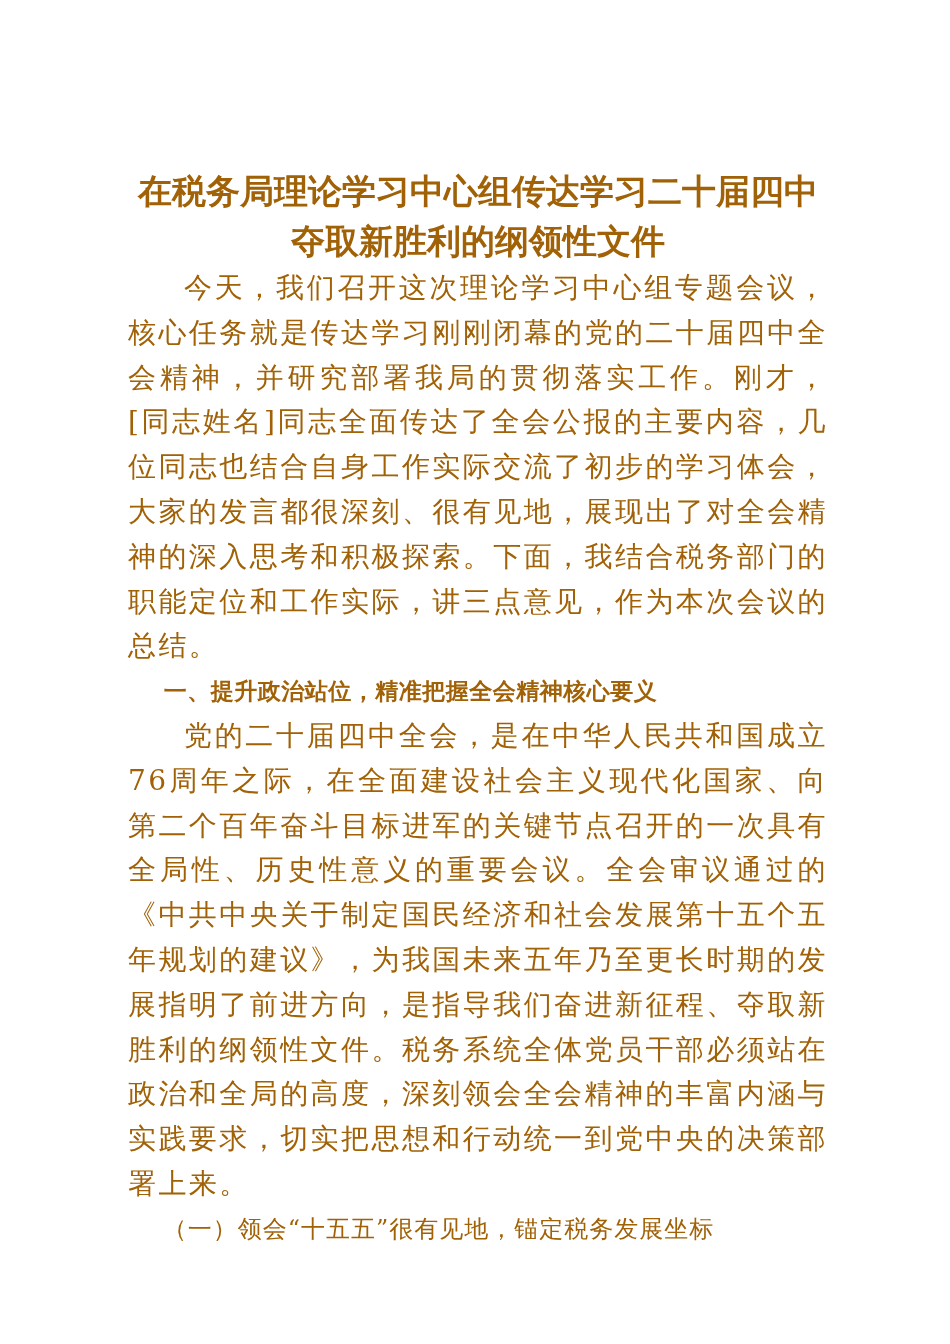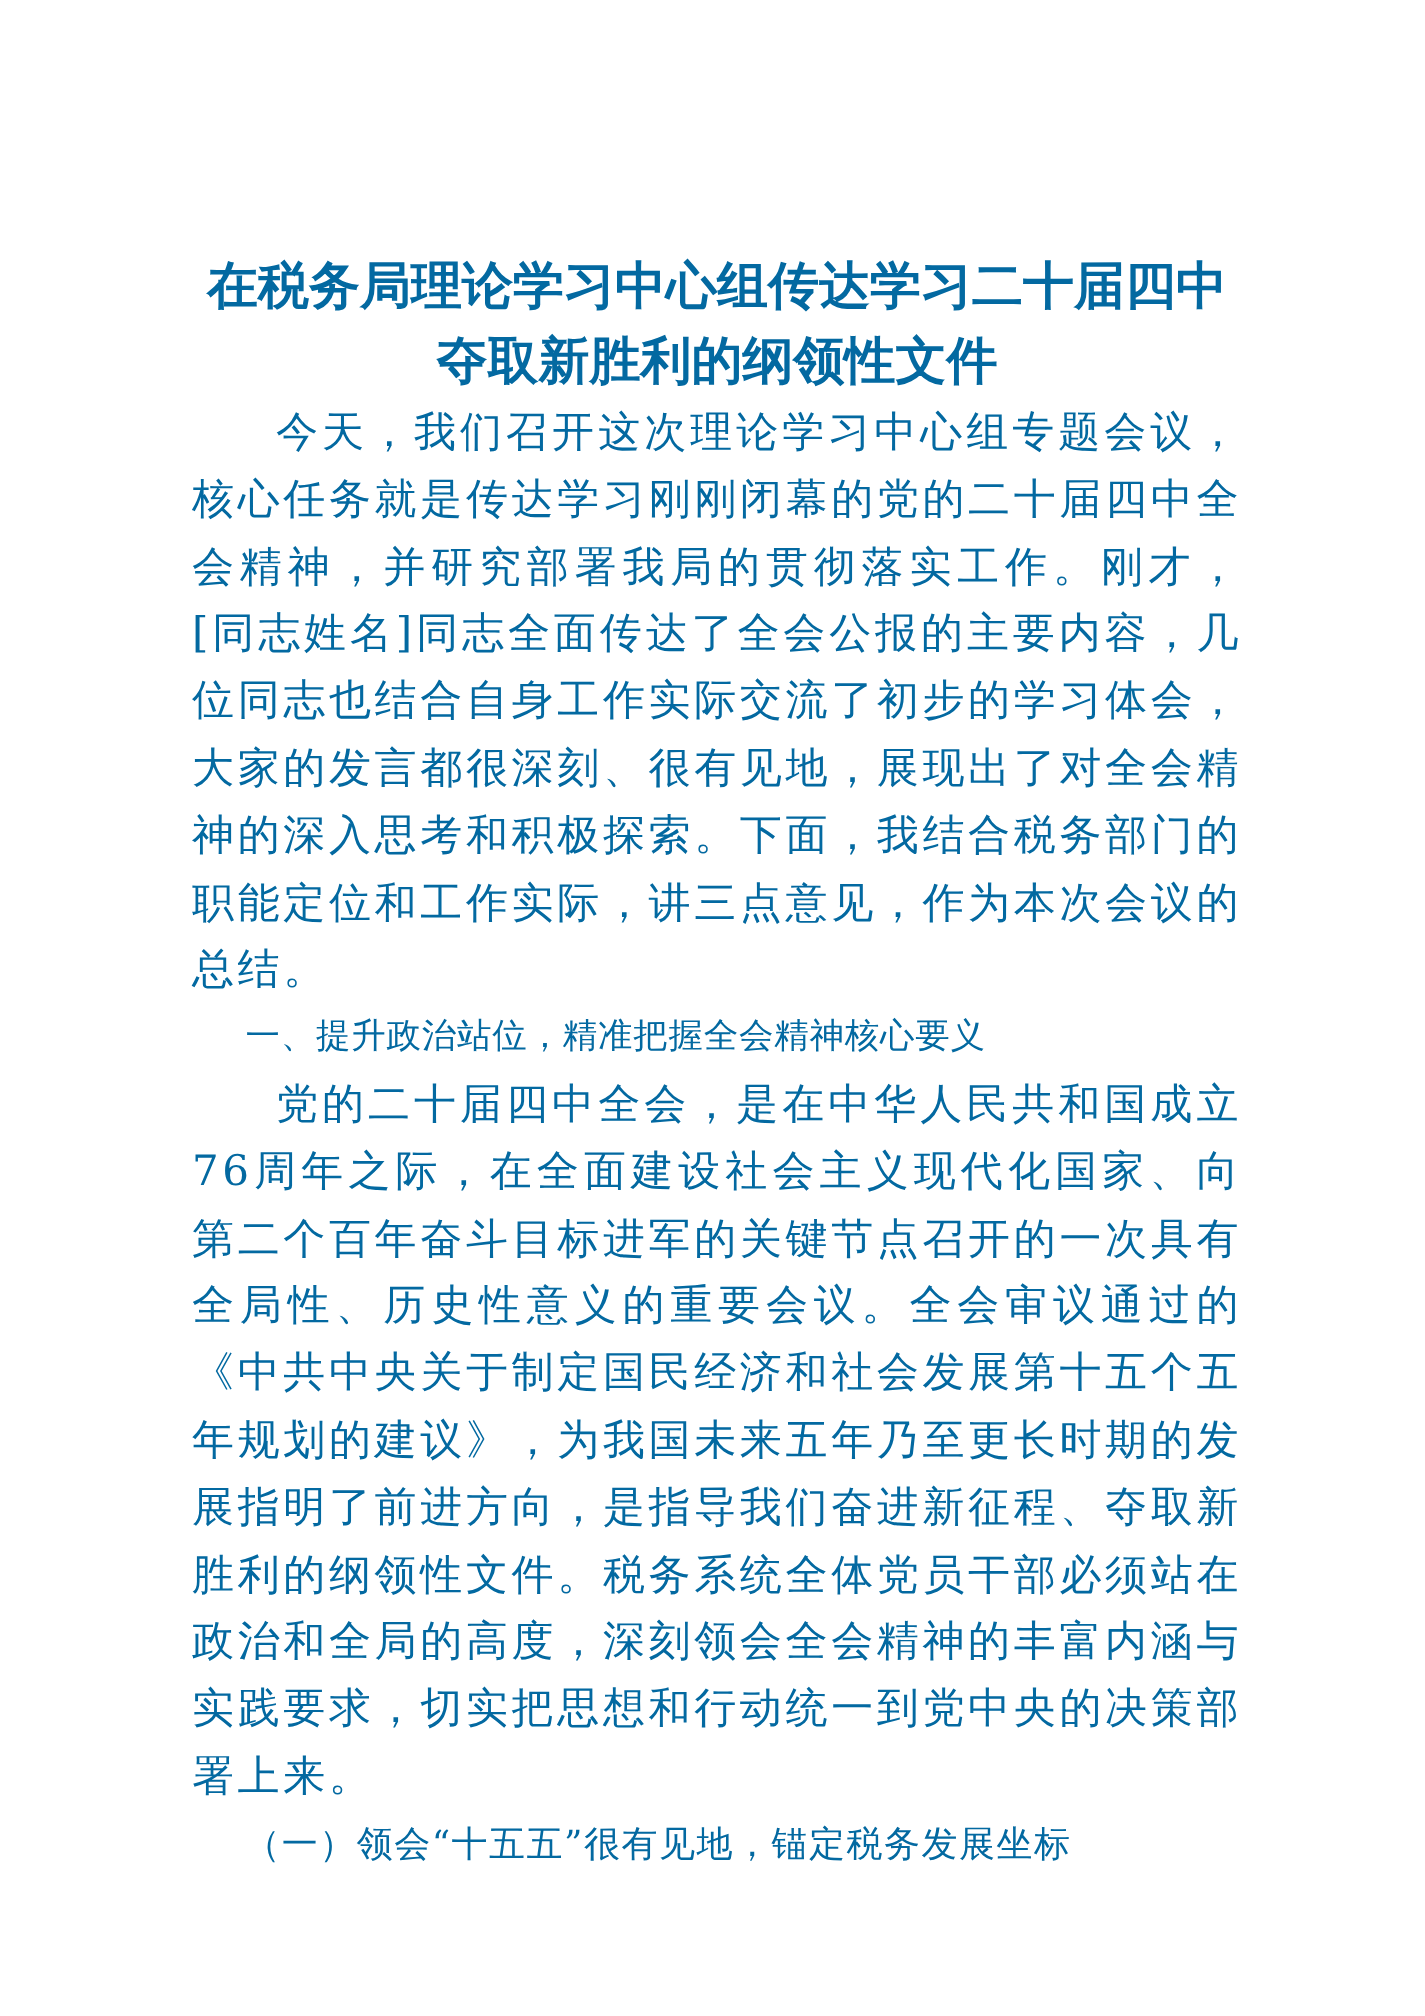--- a/index.html
+++ b/index.html
@@ -1,34 +1,34 @@
 <!DOCTYPE html>
 <html><head>
   <meta charset="utf-8">
   <style>
     html, body { margin: 0; padding: 0; background: #ffffff; }
     body { width: 950px; height: 1344px; overflow: hidden; position: relative; }
     .page {
       position: absolute; left: 128px; top: 166px; width: 700px;
-      color: #0369a1; font-family: "DejaVu Serif", "Liberation Serif", serif;
+      color: #a16207; font-family: "DejaVu Serif", "Liberation Serif", serif;
     }
     .title {
       font-family: "DejaVu Sans", "Liberation Sans", sans-serif;
       font-weight: bold; font-size: 34px; line-height: 50px;
       text-align: center; margin: 0; letter-spacing: 0px;
     }
     .title span { display: block; white-space: nowrap; }
     .salutation { font-size: 24px; line-height: 44px; margin: 0; margin-top: 2px; }
     .para {
       font-size: 28px; line-height: 44.8px; margin: 0;
       text-indent: 2em; text-align: justify; letter-spacing: 2.4px;
     }
     .h1 {
       font-family: "DejaVu Sans", "Liberation Sans", sans-serif;
-      font-weight: normal; font-size: 23px; line-height: 44.8px; margin: 0;
+      font-weight: bold; font-size: 23px; line-height: 44.8px; margin: 0;
       text-indent: 1.55em; letter-spacing: 0.5px;
     }
     .h2 {
       font-size: 24px; line-height: 44.8px; margin: 0; text-indent: 1.45em; letter-spacing: 1px;
     }
   </style>
 </head>
 <body>
 
 <div class="page">

